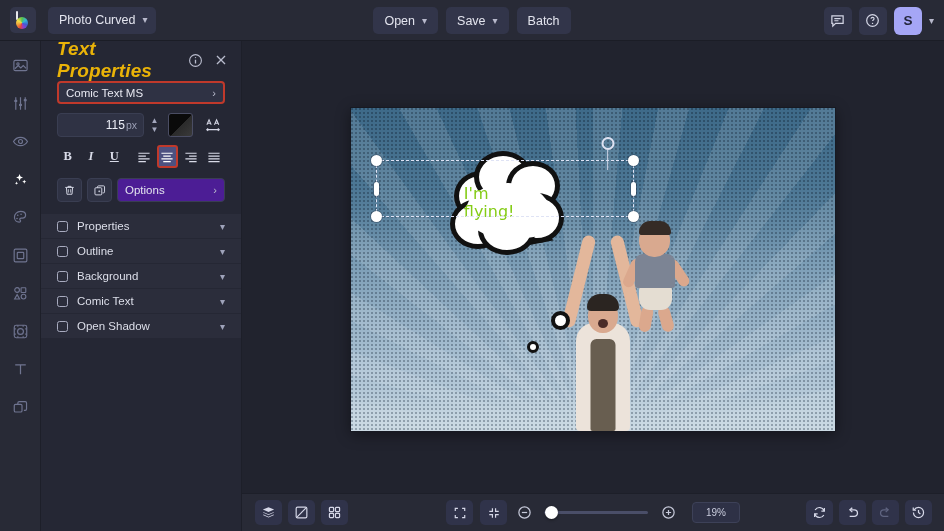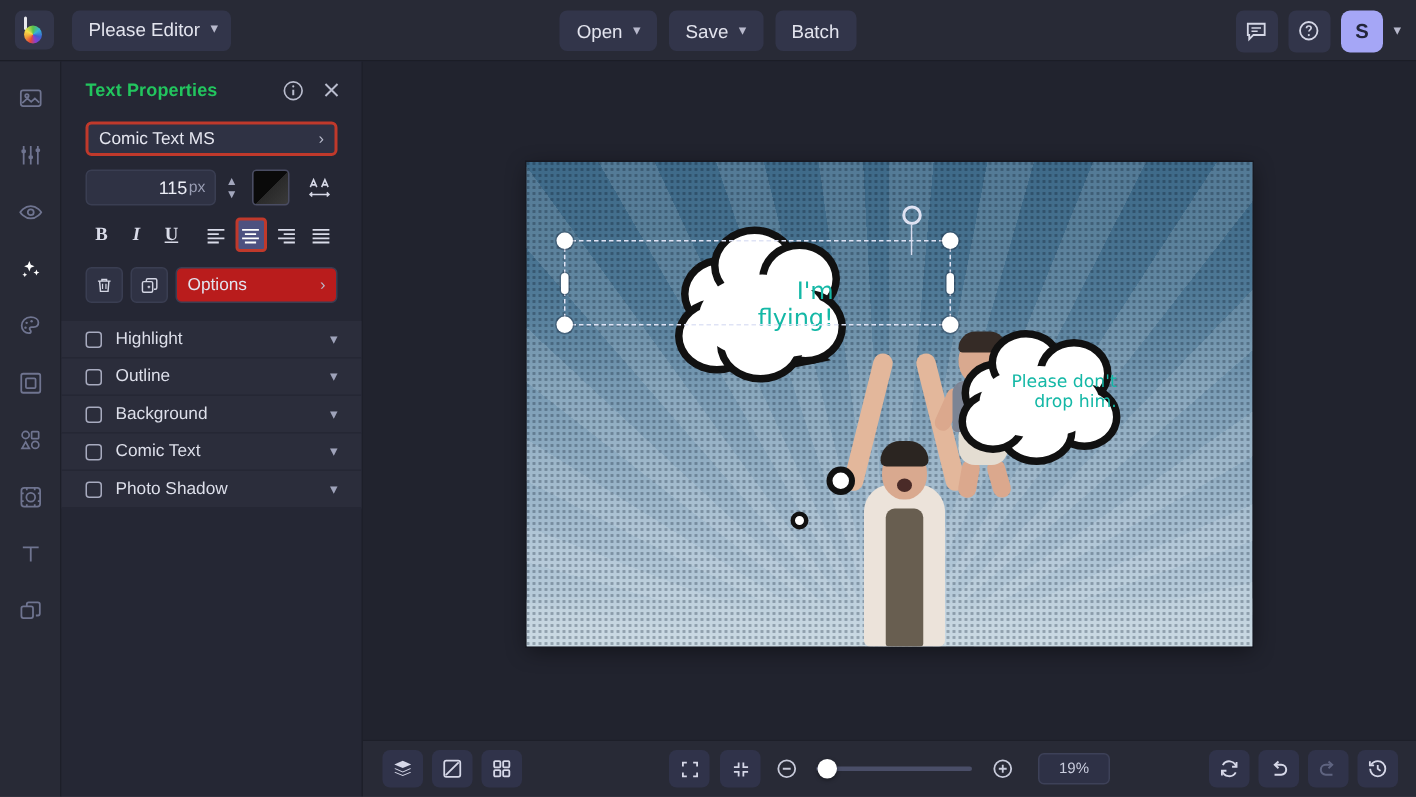--- a/index.html
+++ b/index.html
@@ -96,22 +96,23 @@
   .panel {
     position: absolute; left: 41px; top: 41px; width: 201px; height: 490px;
     background: #252734;
     border-right: 1px solid #1d1f29;
   }
   .panel-head {
     height: 38px; display: flex; align-items: center;
     padding: 0 10px 0 16px; gap: 6px;
   }
   .panel-title {
-    color: #22c55e; font-size: 12px; font-weight: bold; flex: 1;
+    color: #eab308; font-size: 19px; font-weight: bold; flex: 1;
     letter-spacing: .1px;
+    font-style: italic;
   }
   .head-ic { width: 20px; height: 20px; display: flex; align-items: center;
     justify-content: center; cursor: pointer; color: #b9bccd; }
 
   .panel-body { padding: 0 16px; }
 
   .font-select {
     height: 23px; width: 100%;
     background: #2f3244; border: 2px solid #c0392b; border-radius: 4px;
     display: flex; align-items: center; padding: 0 7px;
@@ -159,21 +160,21 @@
   }
 
   .act-row { display: flex; align-items: center; gap: 5px; margin-top: 10px; }
   .act-btn {
     width: 25px; height: 24px; border-radius: 4px; background: #2f3244;
     border: 1px solid #3a3e52;
     display: flex; align-items: center; justify-content: center;
     cursor: pointer; color: #d3d5e3;
   }
   .options-btn {
-    flex: 1; height: 24px; border-radius: 4px; background: #b91c1c;
+    flex: 1; height: 24px; border-radius: 4px; background: #4c1d95;
     border: 1px solid #3a3e52;
     display: flex; align-items: center; padding: 0 7px;
     cursor: pointer; color: #e2e3ee; font-size: 11.5px;
   }
   .options-btn .lbl { flex: 1; }
   .options-btn .arrow { color: #b9bccd; font-size: 11px; }
 
   .opt-list { margin-top: 12px; }
   .opt-row {
     height: 25px; display: flex; align-items: center;
@@ -312,23 +313,23 @@
   }
   .tail-speech-in {
     position: absolute; left: 71px; top: 77px;
     width: 0; height: 0;
     border-left: 26px solid #ffffff;
     border-top: 8px solid transparent;
     border-bottom: 11px solid transparent;
     transform: rotate(14deg);
   }
   .bubble-text {
-    position: absolute; z-index: 6; color: #14b8a6;
+    position: absolute; z-index: 6; color: #84cc16;
     font-family: "DejaVu Sans", sans-serif;
-    text-align: right; line-height: 1.12; white-space: pre-line;
+    text-align: left; line-height: 1.12; white-space: pre-line;
   }
 
   .bubble-thought {
     position: absolute; left: 59%; top: 34%; width: 116px; height: 98px;
   }
   .dot-trail {
     position: absolute; background: #ffffff; border: 4px solid #111111;
     border-radius: 50%;
   }
 
@@ -412,21 +413,21 @@
 <div id="app">
 
   <div class="topbar">
     <div class="logo-btn">
       <div class="logo-mark">
         <div class="stem"></div>
           <div class="ball"></div>
       </div>
     </div>
     <div class="app-menu">
-      <span>Please Editor</span>
+      <span>Photo Curved</span>
       <span class="chev-sm">▾</span>
     </div>
 
     <div class="topbar-center">
       <button class="tb-btn">
         <span>Open</span>
         <span class="chev-sm">▾</span>
       </button>
       <button class="tb-btn">
         <span>Save</span>
@@ -622,41 +623,41 @@
         <div class="options-btn">
           <span class="lbl">Options</span>
           <span class="arrow">›</span>
         </div>
       </div>
     </div>
 
     <div class="opt-list">
       <div class="opt-row">
         <span class="cbox"></span>
-        <span class="opt-label">Highlight</span>
+        <span class="opt-label">Properties</span>
         <span class="opt-chev">▾</span>
       </div>
       <div class="opt-row">
         <span class="cbox"></span>
         <span class="opt-label">Outline</span>
         <span class="opt-chev">▾</span>
       </div>
       <div class="opt-row">
         <span class="cbox"></span>
         <span class="opt-label">Background</span>
         <span class="opt-chev">▾</span>
       </div>
       <div class="opt-row">
         <span class="cbox"></span>
         <span class="opt-label">Comic Text</span>
         <span class="opt-chev">▾</span>
       </div>
       <div class="opt-row">
         <span class="cbox"></span>
-        <span class="opt-label">Photo Shadow</span>
+        <span class="opt-label">Open Shadow</span>
         <span class="opt-chev">▾</span>
       </div>
     </div>
   </div>
 
   <div class="stage">
     <div class="canvas-wrap">
       <div class="comic">
         <div class="topfade"></div>
         <div class="rays"></div>
@@ -692,31 +693,20 @@
         <div class="cloud-lobe" style="left:26px; top:4px;  width:58px; height:52px;"></div>
         <div class="cloud-lobe" style="left:58px; top:14px; width:54px; height:50px;"></div>
         <div class="cloud-lobe" style="left:62px; top:46px; width:54px; height:50px;"></div>
         <div class="cloud-lobe" style="left:30px; top:58px; width:58px; height:50px;"></div>
         <div class="cloud-lobe" style="left:18px; top:36px; width:84px; height:56px; border:none;"></div>
         <div class="tail-speech-in"></div>
         <div class="bubble-text" style="left:16px; top:38px; width:92px; font-size:16px;">I'm
 flying!</div>
       </div>
 
-      <div class="bubble-thought">
-        <div class="cloud-lobe" style="left:4px;  top:22px; width:48px; height:44px;"></div>
-        <div class="cloud-lobe" style="left:22px; top:2px;  width:50px; height:44px;"></div>
-        <div class="cloud-lobe" style="left:54px; top:8px;  width:50px; height:46px;"></div>
-        <div class="cloud-lobe" style="left:62px; top:38px; width:48px; height:44px;"></div>
-        <div class="cloud-lobe" style="left:28px; top:48px; width:52px; height:44px;"></div>
-        <div class="cloud-lobe" style="left:2px;  top:42px; width:46px; height:42px;"></div>
-        <div class="cloud-lobe" style="left:16px; top:26px; width:80px; height:48px; border:none;"></div>
-        <div class="bubble-text" style="left:8px; top:30px; width:100px; font-size:11.5px;">Please don't
-drop him.</div>
-      </div>
       <div class="dot-trail" style="left:50%; top:63%; width:19px; height:19px; margin-left:-42px;"></div>
       <div class="dot-trail" style="left:50%; top:72%; width:12px; height:12px; margin-left:-66px; border-width:3px;"></div>
 
       <div class="selbox">
         <div class="h-c tl"></div>
         <div class="h-c tr"></div>
         <div class="h-c bl"></div>
         <div class="h-c br"></div>
         <div class="h-m ml"></div>
         <div class="h-m mr"></div>

